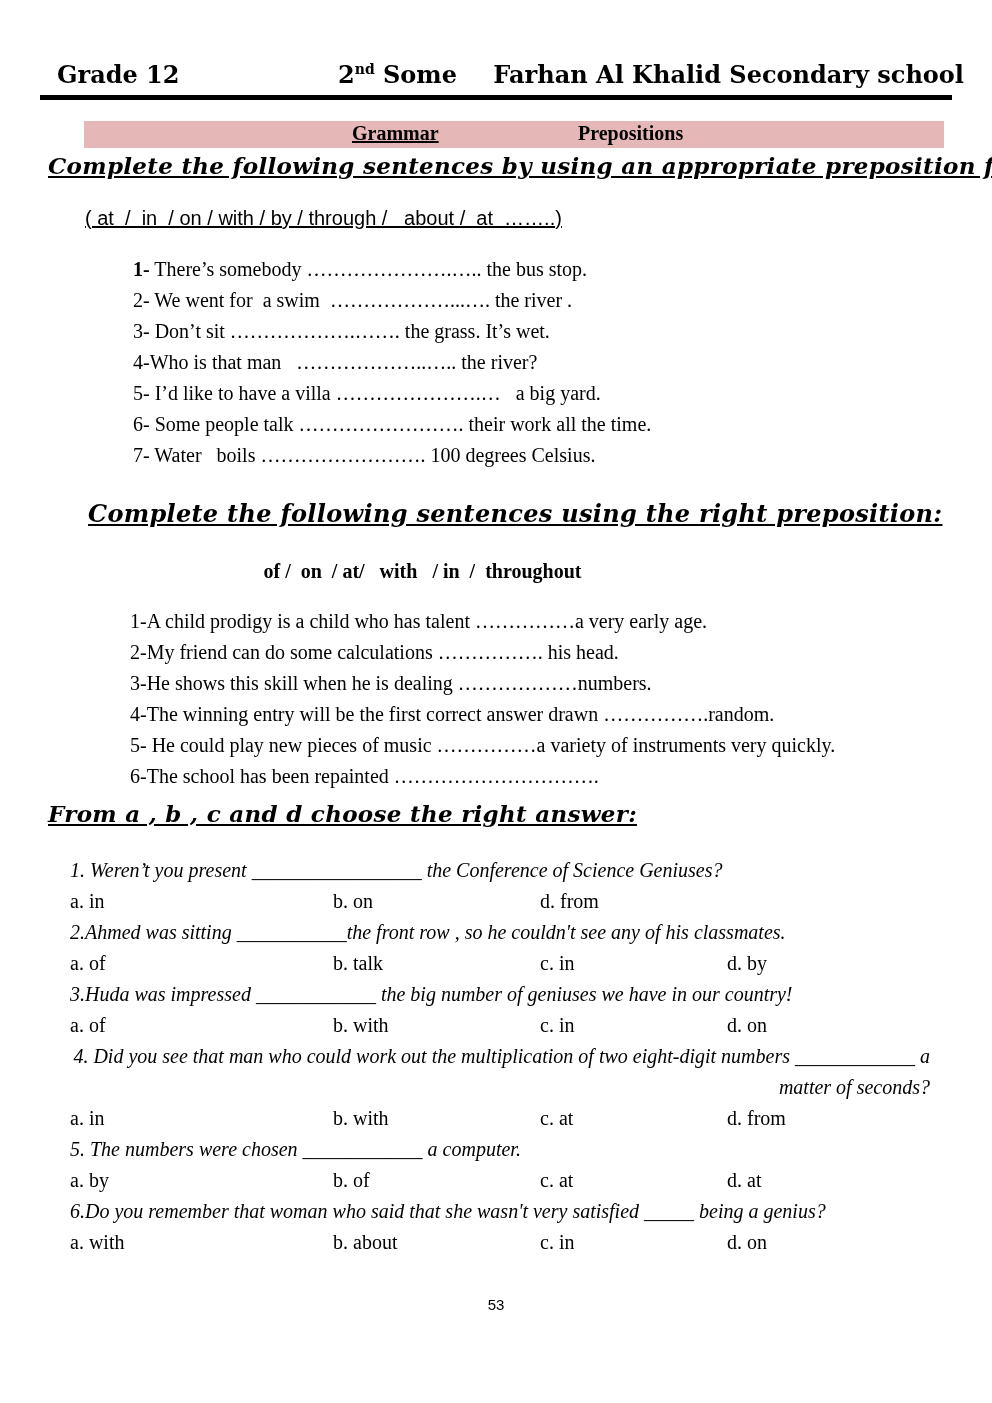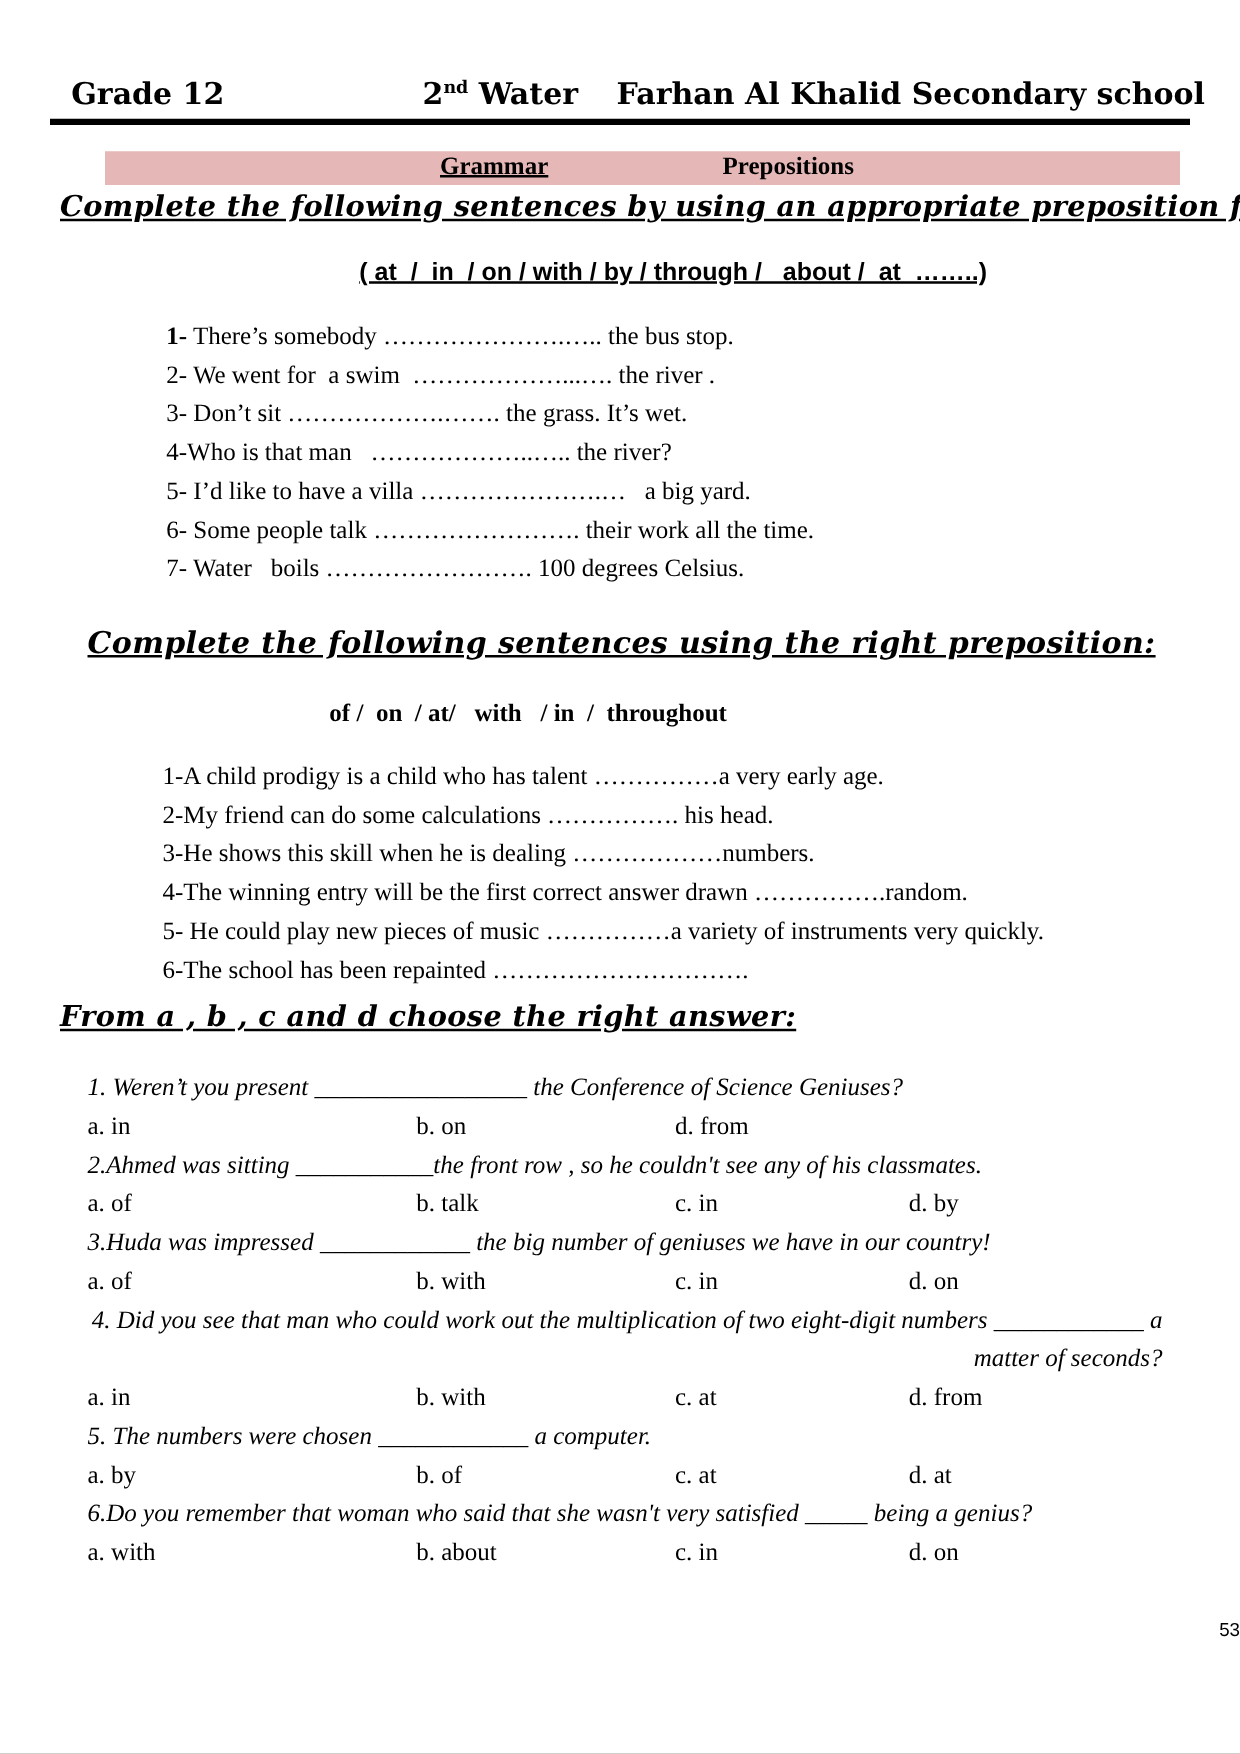--- a/index.html
+++ b/index.html
@@ -29,54 +29,54 @@
   
   .script-h {
     position:absolute;
     font-family:"DejaVu Serif", serif;
     font-style:italic; font-weight:bold;
     font-size:23px; letter-spacing:0.3px;
     text-decoration:underline;
     white-space:pre;
   }
   .h1 { top:152px; left:48px; }
-  .h2 { top:499px; left:70px; font-size:24px; }
+  .h2 { top:499px; left:88px; font-size:24px; }
   .h3 { top:800px; left:48px; }
   
-  .wordbank1 { position:absolute; top:207px; left:0; width:992px; text-align:center;
+  .wordbank1 { position:absolute; top:207px; left:0; width:992px; 
                padding-left:85px; font-family:"Liberation Sans", sans-serif;
-               font-weight:bold; font-size:20px; text-decoration:underline; white-space:pre; }
+               font-weight:normal; font-size:20px; text-decoration:underline; white-space:pre; }
   .wordbank2 { position:absolute; top:560px; left:0; width:795px; text-align:center;
                padding-left:50px; font-weight:bold; font-size:20px; white-space:pre; }
   
   .list { position:absolute; font-size:20px; line-height:31px;margin-left:48px; }
   .s1 { top:254px; left:85px; }
   .s2 { top:606px; left:82px; }
   .line { white-space:pre; }
   .s1 .line:first-child .num { font-weight:bold; }
   
   .mcq { position:absolute; top:855px; left:70px; width:885px; font-size:20px; line-height:31px; }
   .q   { white-space:pre;font-style:italic; }
   .q.wrap { white-space:normal; max-width:860px;text-align:right; }
   .opts { display:flex; }
   .opts span:nth-child(1) { width:263px; }
   .opts span:nth-child(2) { width:207px; }
   .opts span:nth-child(3) { width:187px; }
   
-  .pagenum { position:absolute; top:1296px; left:0; width:992px; text-align:right;
+  .pagenum { position:absolute; top:1296px; left:0; width:992px; text-align:center;
              font-family:"Liberation Sans", sans-serif; font-size:15px; }
 </style>
 </head>
 <body>
 
 <div class="page">
 
   <div class="hdr">
     <span class="hdr-grade">Grade 12</span>
-    <span class="hdr-term"><span>2</span><sup>nd</sup><span> Water</span></span>
+    <span class="hdr-term"><span>2</span><sup>nd</sup><span> Some</span></span>
     <span class="hdr-school">Farhan Al Khalid Secondary school</span>
   </div>
   <div class="hdr-rule"></div>
 
   <div class="banner" style="background: rgb(229, 184, 183);">
     <span class="banner-grammar">Grammar</span>
     <span class="banner-preps">Prepositions</span>
   </div>
 
   <div class="script-h h1">Complete the following sentences by using an appropriate preposition for  each one:</div>

